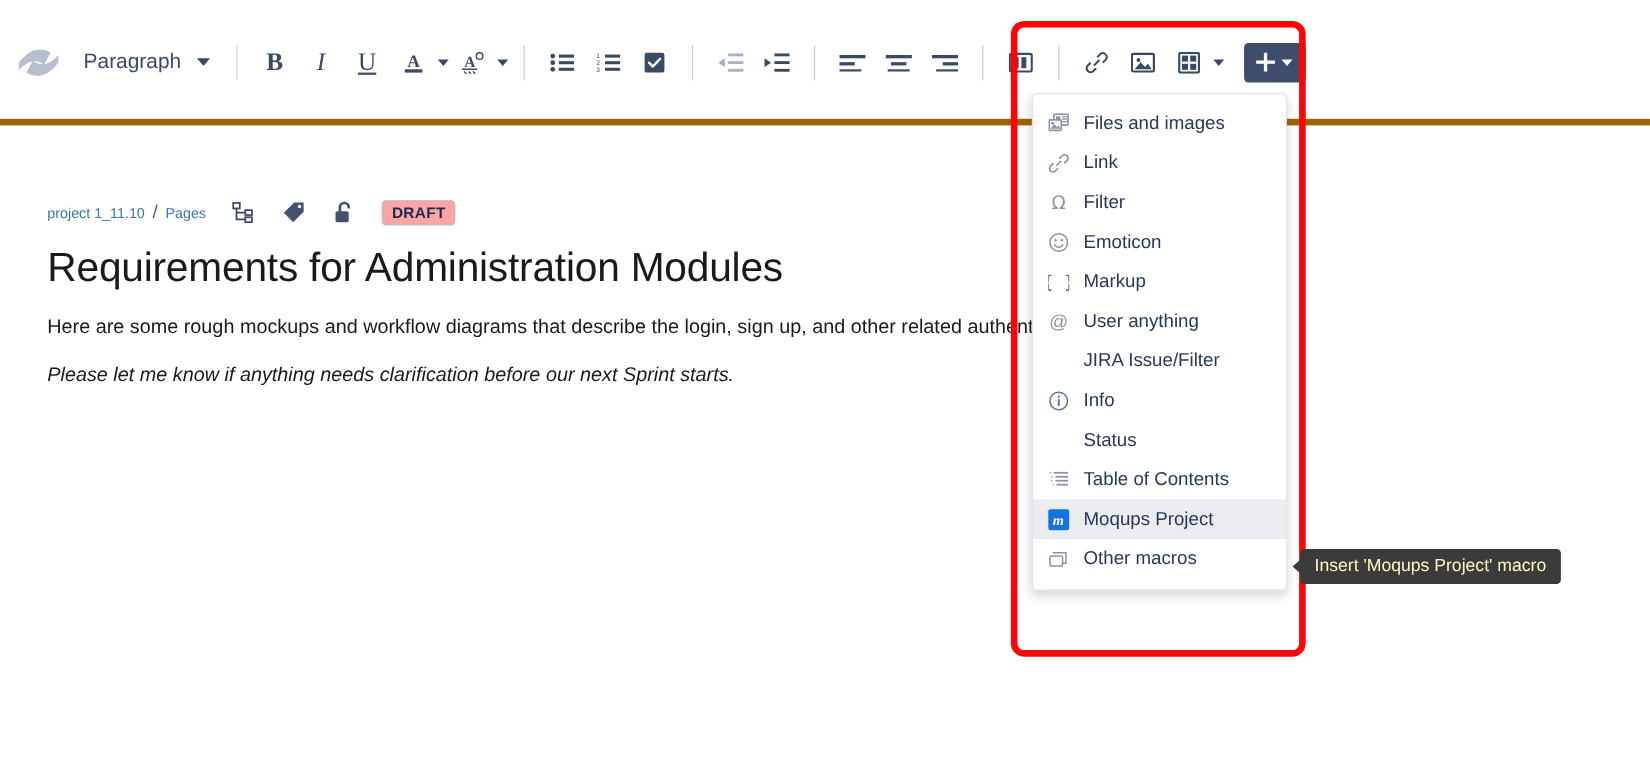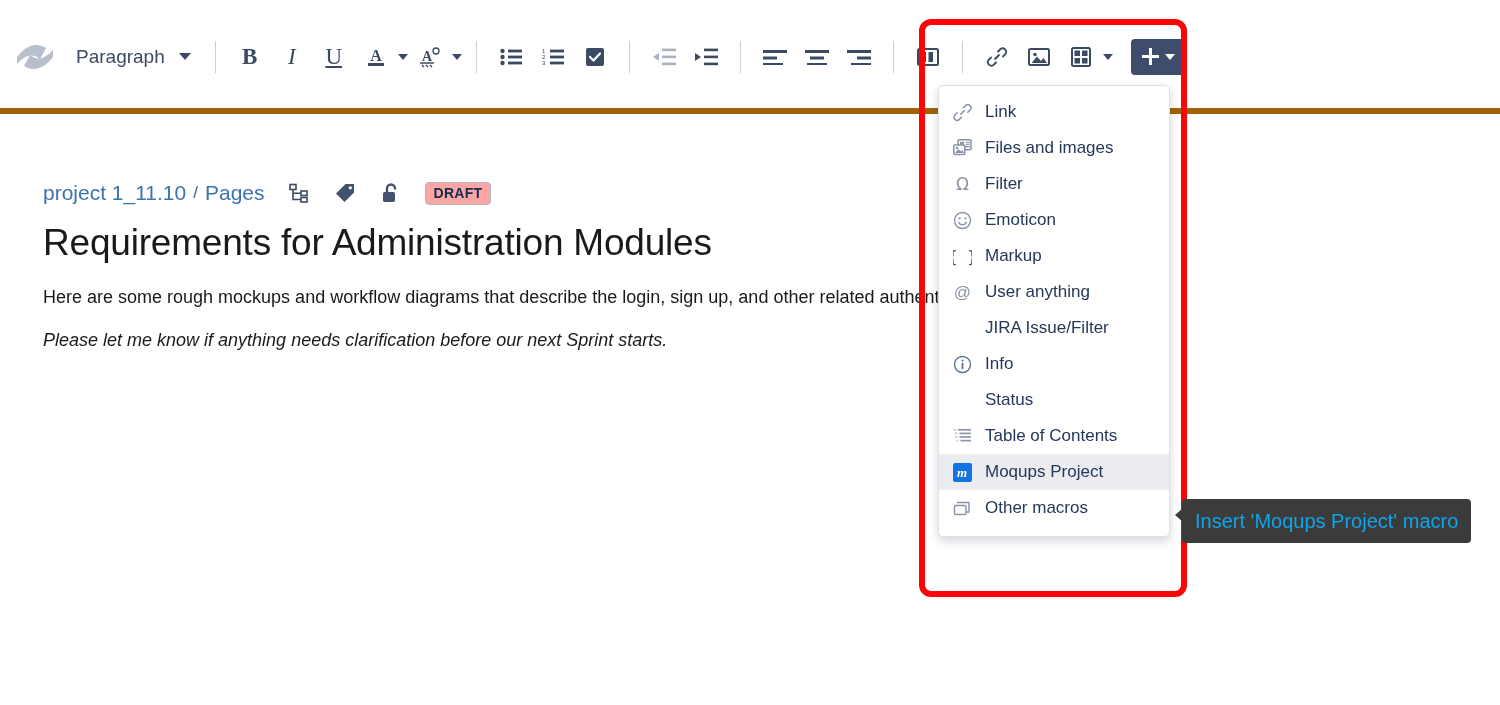--- a/index.html
+++ b/index.html
@@ -134,21 +134,21 @@
     width: 1000px;
   }
   .breadcrumb-row {
     display: flex;
     align-items: center;
     height: 26px;
     gap: 0;
   }
   .crumb-link {
     color: #3b73af;
-    font-size: 21px;
+    font-size: 13px;
     text-decoration: none;
     cursor: pointer;
   }
   .crumb-sep {
     color: #505f79;
     font-size: 17px;
     margin: 0 7px;
   }
   .crumb-icon {
     margin-left: 22px;
@@ -237,25 +237,25 @@
     align-items: center;
     justify-content: center;
     line-height: 1;
   }
 
   
   .tooltip {
     position: absolute;
     left: 1182px;
     top: 499px;
-    height: 44px;
+    height: 32px;
     background: #3b3b3b;
     border-radius: 4px;
-    color: #0ea5e9;
-    font-size: 20px;
+    color: #fef9c3;
+    font-size: 16px;
     display: flex;
     align-items: center;
     padding: 0 13px;
     white-space: nowrap;
     z-index: 30;
   }
   .tooltip-arrow {
     position: absolute;
     left: -7px;
     top: 9px;
@@ -488,41 +488,41 @@
 
   <h1 class="page-title">Requirements for Administration Modules</h1>
   <div class="para">Here are some rough mockups and workflow diagrams that describe the login, sign up, and other related authentication flows.</div>
   <div class="para second">Please let me know if anything needs clarification before our next Sprint starts.</div>
 </div>
 
 <div class="dropdown">
 
   <div class="menu-item">
     <span class="menu-icon">
-      <svg width="19" height="19" viewBox="0 0 19 19">
-        <path d="M7.3 11.7 L11.7 7.3" stroke="#8993a4" stroke-width="1.5" fill="none"></path>
-        <path d="M10.4 4.8 L12.6 2.6 A3.1 3.1 0 0 1 17 7 L14.8 9.2" stroke="#8993a4" stroke-width="1.5" fill="none" stroke-linecap="round"></path>
-        <path d="M8.6 14.2 L6.4 16.4 A3.1 3.1 0 0 1 2 12 L4.2 9.8" stroke="#8993a4" stroke-width="1.5" fill="none" stroke-linecap="round"></path>
-      </svg>
-    </span>
-    <span class="menu-label">Link</span>
-  </div>
-
-  <div class="menu-item">
-    <span class="menu-icon">
       <svg width="19" height="18" viewBox="0 0 19 18">
         <rect x="5" y="0.8" width="13" height="10" rx="1" fill="none" stroke="#8993a4" stroke-width="1.5"></rect>
         <rect x="7" y="2.8" width="4" height="3" fill="#8993a4"></rect>
         <path d="M12.5 3.2 L17 3.2 M12.5 5.2 L17 5.2 M7 7.6 L17 7.6" stroke="#8993a4" stroke-width="1.1"></path>
         <rect x="0.8" y="6" width="11" height="9.5" rx="1" fill="#fff" stroke="#8993a4" stroke-width="1.5"></rect>
         <circle cx="4" cy="9" r="1.3" fill="#8993a4"></circle>
         <path d="M2 14 L5.5 10 L8 12.5 L9.5 11 L11 14 Z" fill="#8993a4"></path>
       </svg>
     </span>
     <span class="menu-label">Files and images</span>
+  </div>
+
+  <div class="menu-item">
+    <span class="menu-icon">
+      <svg width="19" height="19" viewBox="0 0 19 19">
+        <path d="M7.3 11.7 L11.7 7.3" stroke="#8993a4" stroke-width="1.5" fill="none"></path>
+        <path d="M10.4 4.8 L12.6 2.6 A3.1 3.1 0 0 1 17 7 L14.8 9.2" stroke="#8993a4" stroke-width="1.5" fill="none" stroke-linecap="round"></path>
+        <path d="M8.6 14.2 L6.4 16.4 A3.1 3.1 0 0 1 2 12 L4.2 9.8" stroke="#8993a4" stroke-width="1.5" fill="none" stroke-linecap="round"></path>
+      </svg>
+    </span>
+    <span class="menu-label">Link</span>
   </div>
 
   <div class="menu-item">
     <span class="menu-icon">
       <svg width="19" height="19" viewBox="0 0 19 19">
         <text x="9.5" y="15" font-size="17" fill="#8993a4" text-anchor="middle" font-family="DejaVu Sans, sans-serif">Ω</text>
       </svg>
     </span>
     <span class="menu-label">Filter</span>
   </div>

